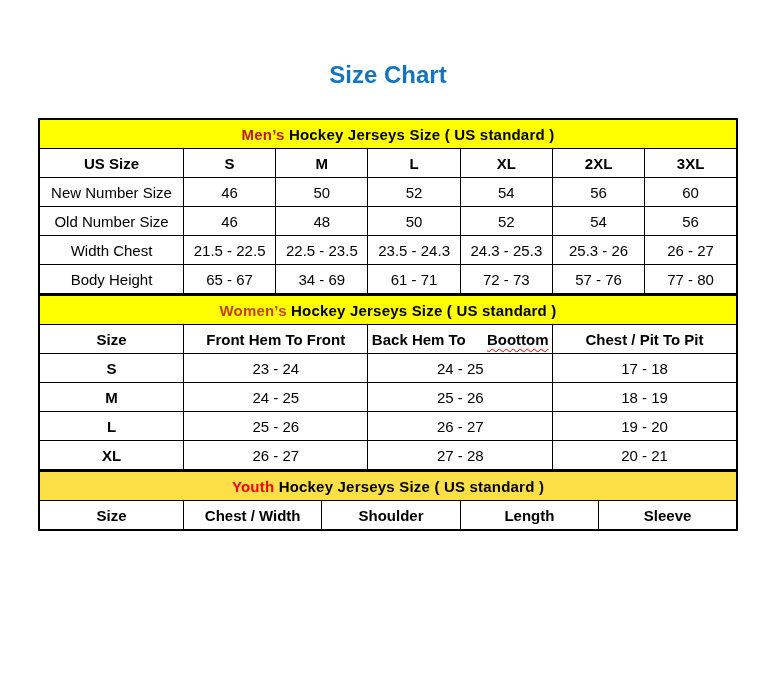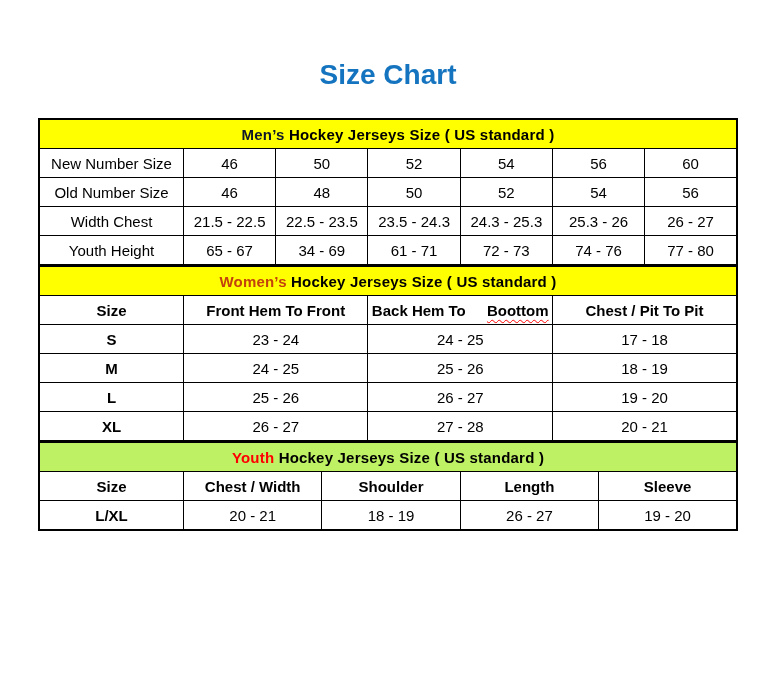--- a/index.html
+++ b/index.html
@@ -9,21 +9,21 @@
     font-family: "Liberation Sans", sans-serif;
     color: #000000;
   }
   body {
     width: 776px;
     height: 692px;
     overflow: hidden;
   }
   .page-title {
     text-align: center;
-    font-size: 28px;
+    font-size: 24px;
     font-weight: bold;
     margin: 58px 0 27px 0;
     line-height: 33px;
     letter-spacing: 0px;
   }
   .tables-wrap {
     width: 700px;
     margin: 0 auto;
   }
   table.size-table {
@@ -78,21 +78,30 @@
         <col style="width: 20.7%;">
         <col style="width: 13.2167%;">
         <col style="width: 13.2167%;">
         <col style="width: 13.2167%;">
         <col style="width: 13.2167%;">
         <col style="width: 13.2167%;">
         <col style="width: 13.2167%;">
       </colgroup>
       <tbody>
         <tr class="band-row">
-          <td colspan="7" class="band-cell" style="background: rgb(255, 255, 0);"><span style="color: #0f172a; padding-left: 20px;">Men’s</span><span> Hockey Jerseys Size ( US standard )</span></td>
+          <td colspan="7" class="band-cell" style="background: rgb(255, 255, 0);"><span style="color: #b91c1c; padding-left: 20px;">Men’s</span><span> Hockey Jerseys Size ( US standard )</span></td>
+        </tr>
+        <tr class="head-row">
+          <td>US Size</td>
+          <td>S</td>
+          <td>M</td>
+          <td>L</td>
+          <td>XL</td>
+          <td>2XL</td>
+          <td>3XL</td>
         </tr>
         <tr class="data-row">
           <td class="row-label">New Number Size</td>
           <td>46</td>
           <td>50</td>
           <td>52</td>
           <td>54</td>
           <td>56</td>
           <td>60</td>
         </tr>
@@ -108,26 +117,26 @@
         <tr class="data-row">
           <td class="row-label">Width Chest</td>
           <td>21.5 - 22.5</td>
           <td>22.5 - 23.5</td>
           <td>23.5 - 24.3</td>
           <td>24.3 - 25.3</td>
           <td>25.3 - 26</td>
           <td>26 - 27</td>
         </tr>
         <tr class="data-row">
-          <td class="row-label">Youth Height</td>
+          <td class="row-label">Body Height</td>
           <td>65 - 67</td>
           <td>34 - 69</td>
           <td>61 - 71</td>
           <td>72 - 73</td>
-          <td>74 - 76</td>
+          <td>57 - 76</td>
           <td>77 - 80</td>
         </tr>
       </tbody>
     </table>
   <table class="size-table" data-table="womens">
       <colgroup>
         <col style="width: 20.7%;">
         <col style="width: 26.4333%;">
         <col style="width: 26.4333%;">
         <col style="width: 26.4333%;">
@@ -171,31 +180,24 @@
   <table class="size-table" data-table="youth">
       <colgroup>
         <col style="width: 20.7%;">
         <col style="width: 19.825%;">
         <col style="width: 19.825%;">
         <col style="width: 19.825%;">
         <col style="width: 19.825%;">
       </colgroup>
       <tbody>
         <tr class="band-row">
-          <td colspan="5" class="band-cell" style="background: #bef264;"><span style="color: rgb(255, 0, 0);">Youth</span><span> Hockey Jerseys Size ( US standard )</span></td>
+          <td colspan="5" class="band-cell" style="background: #fde047;"><span style="color: rgb(255, 0, 0);">Youth</span><span> Hockey Jerseys Size ( US standard )</span></td>
         </tr>
         <tr class="head-row">
           <td>Size</td>
           <td>Chest / Width</td>
           <td>Shoulder</td>
           <td>Length</td>
           <td>Sleeve</td>
         </tr>
-        <tr class="data-row">
-          <td class="row-label">L/XL</td>
-          <td>20 - 21</td>
-          <td>18 - 19</td>
-          <td>26 - 27</td>
-          <td>19 - 20</td>
-        </tr>
       </tbody>
     </table>
 </div>
 
 </body></html>

